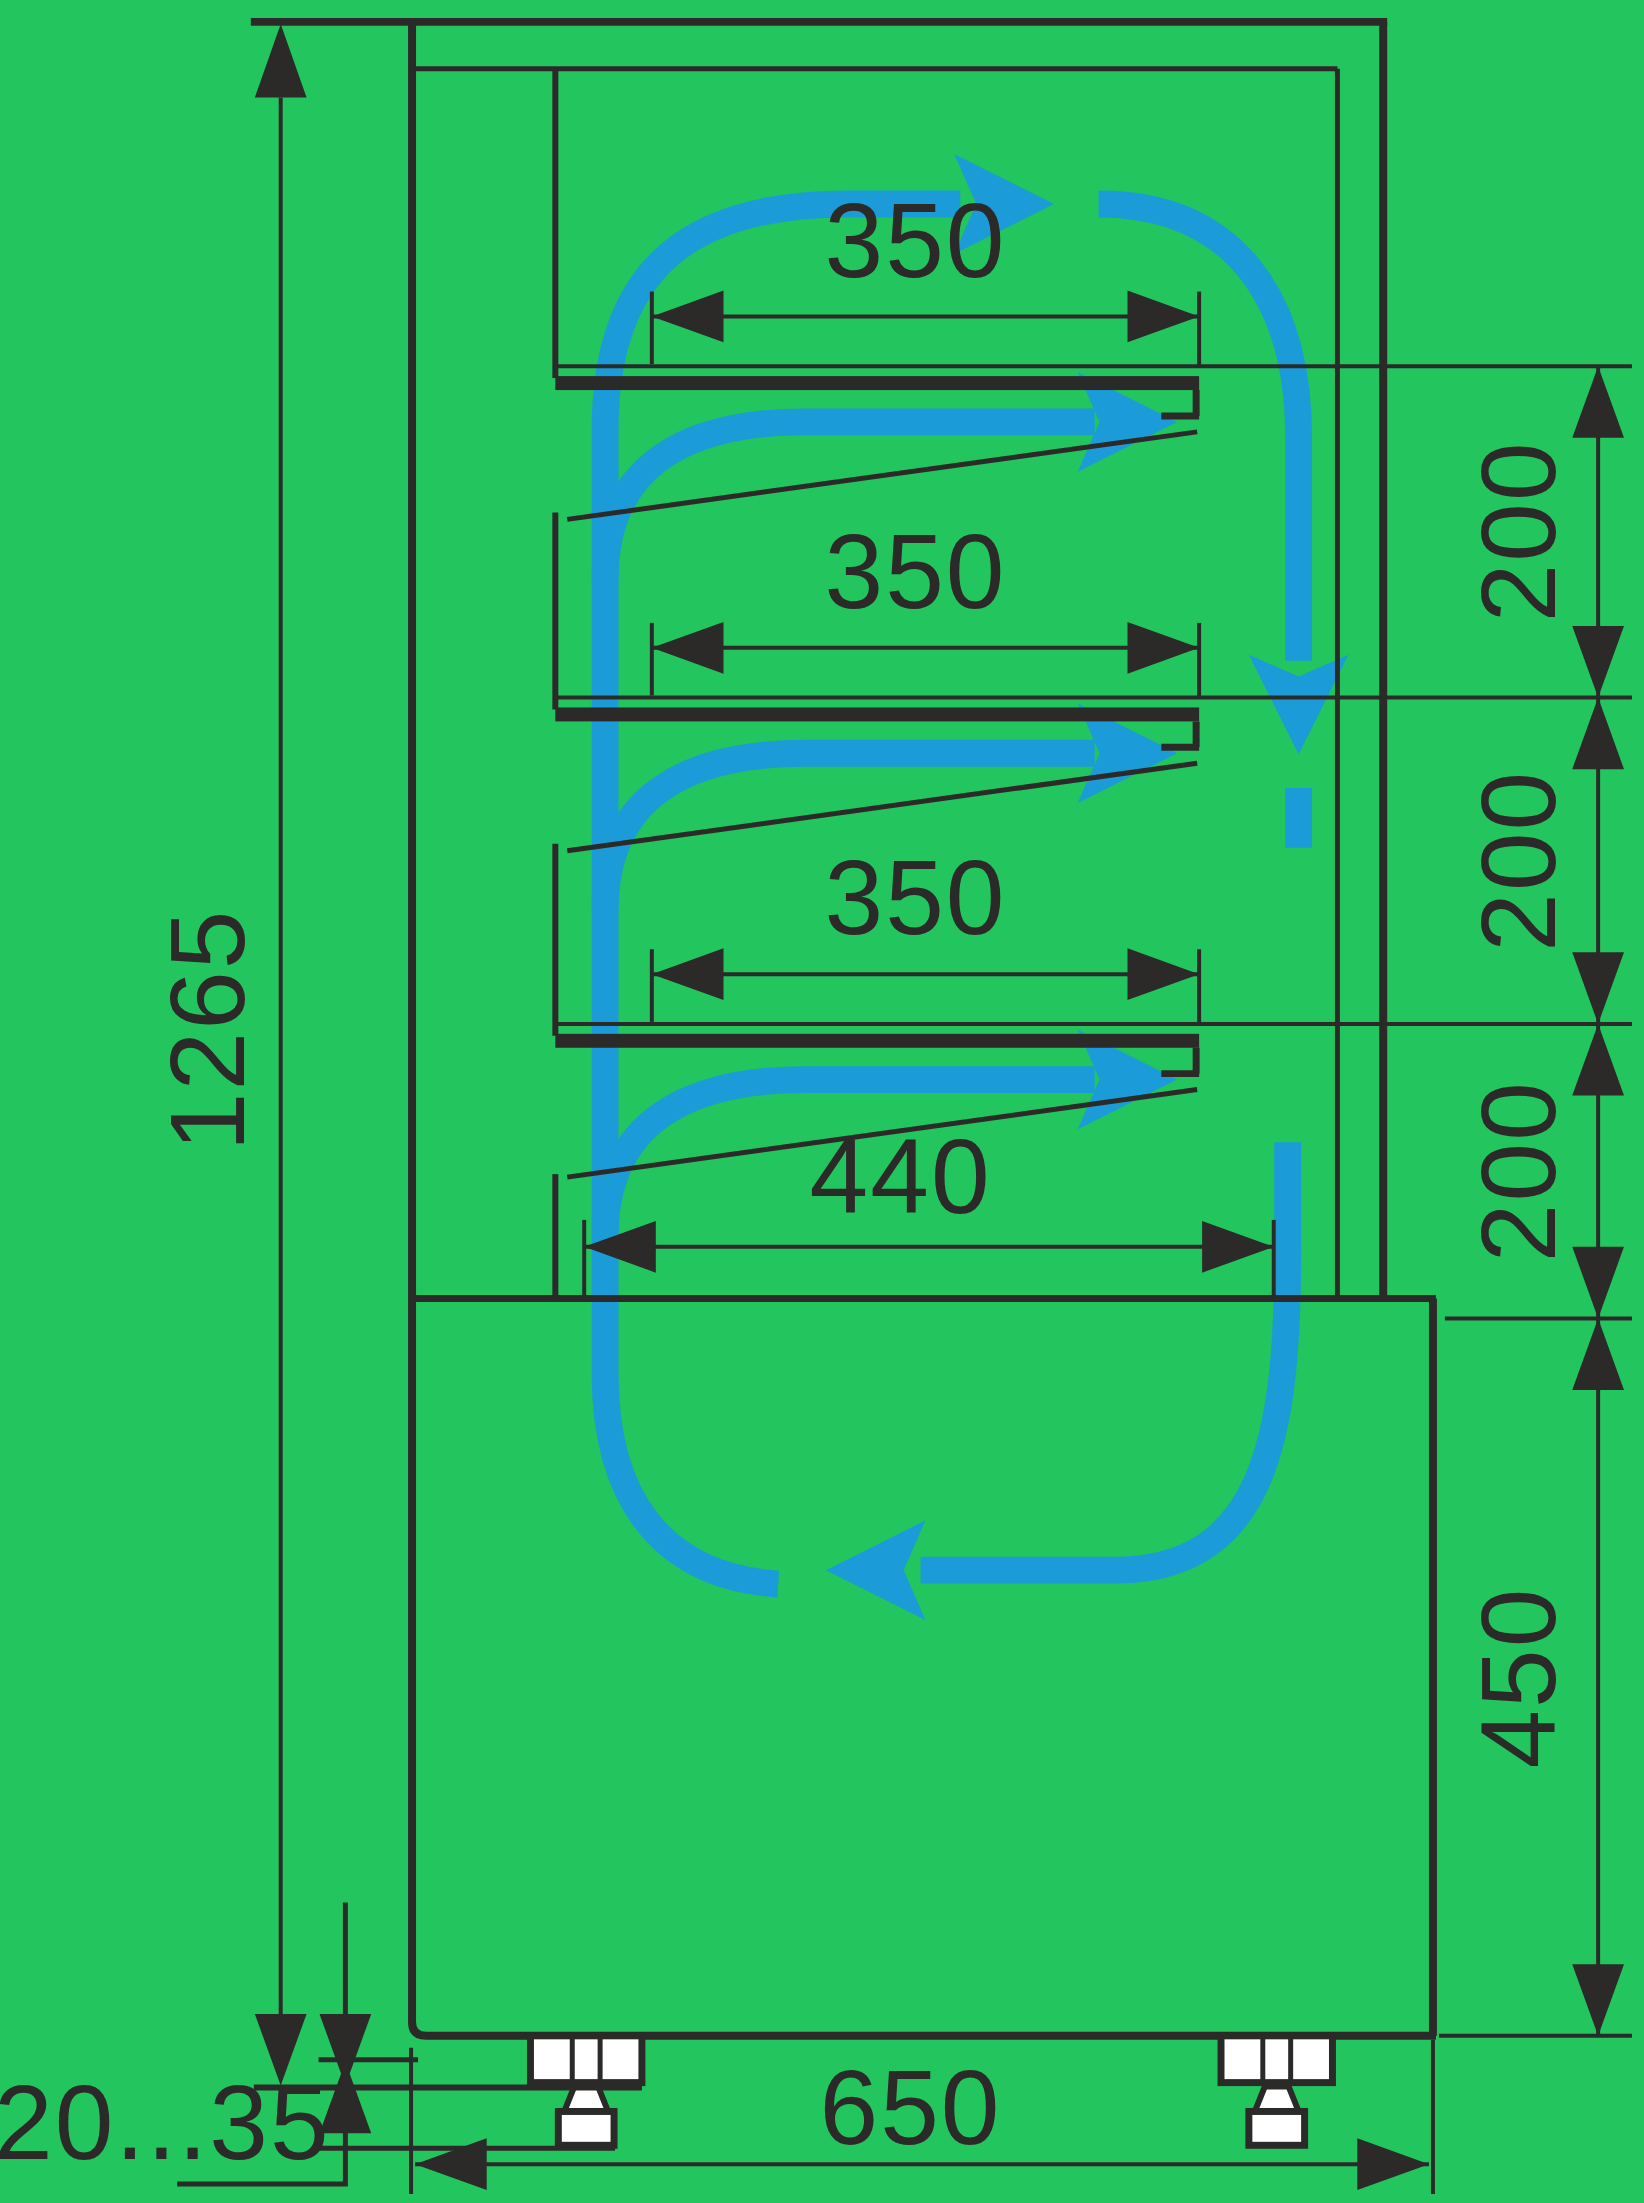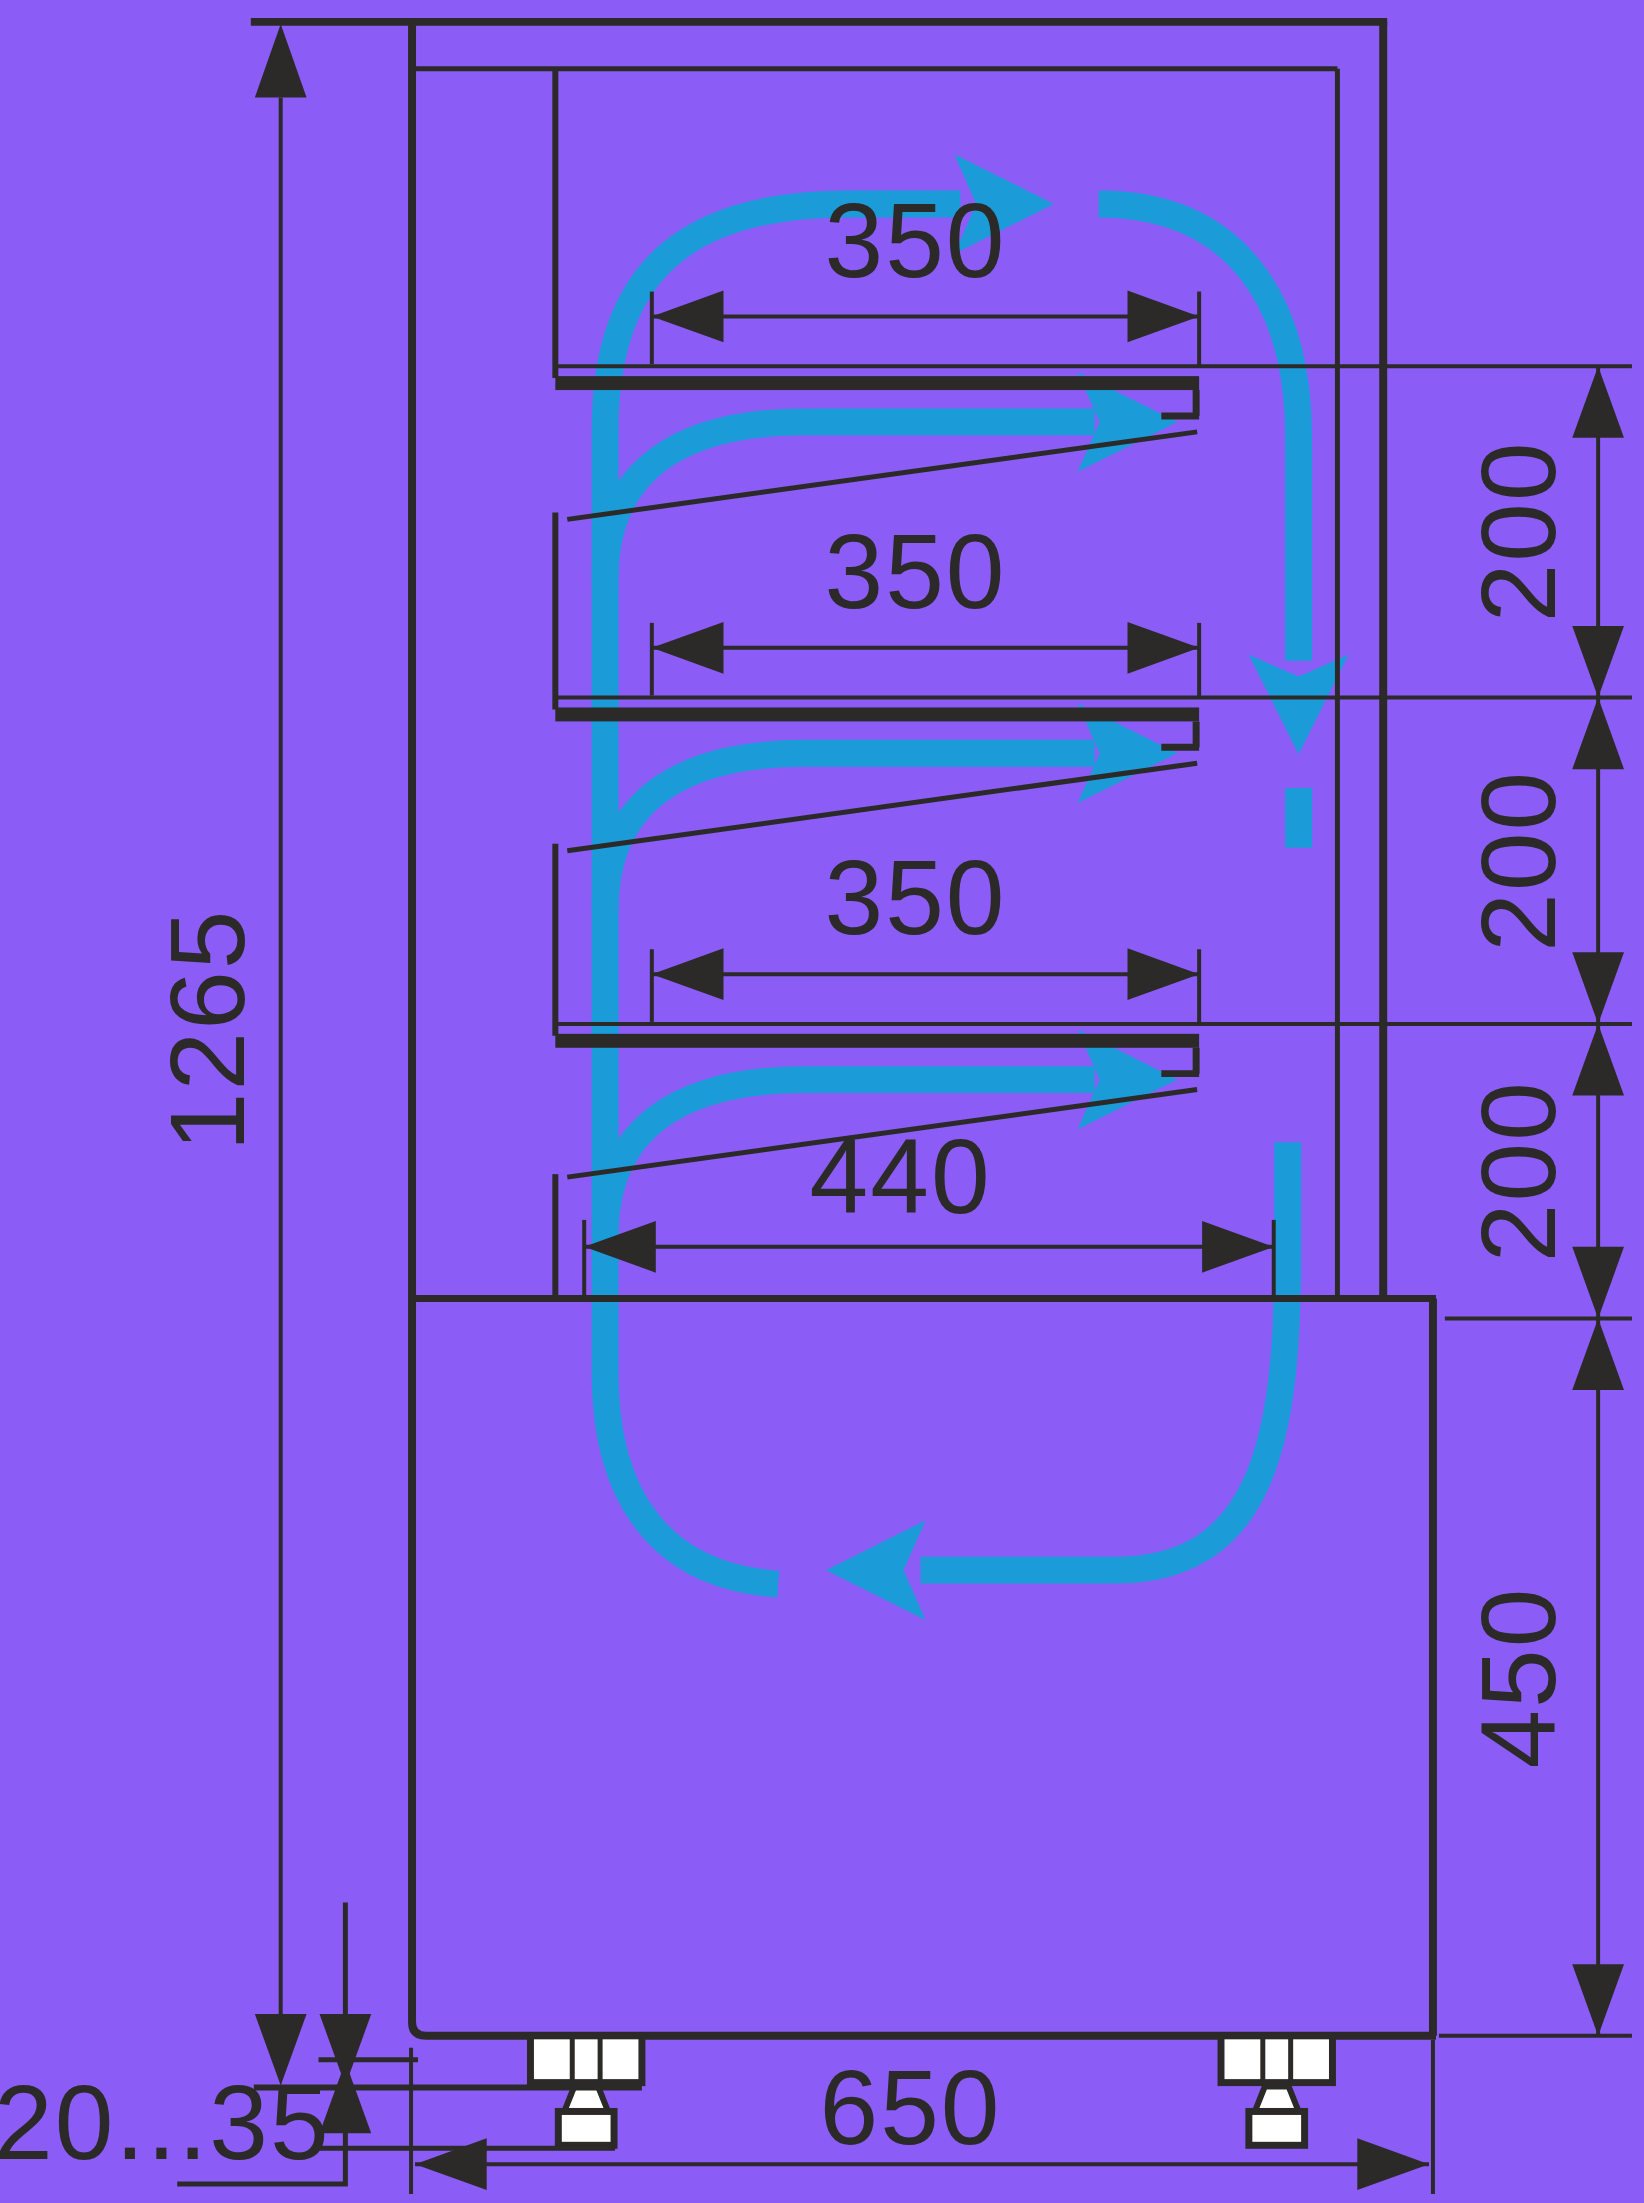--- a/index.html
+++ b/index.html
@@ -1,16 +1,16 @@
 <!DOCTYPE html>
 <html><head>
 <meta charset="utf-8">
 <style>
   html,body{margin:0;padding:0;background:#ffffff;}
-  .stage{width:1645px;height:2204px;position:relative;background:#8b5cf6;overflow:hidden;}
+  .stage{width:1645px;height:2204px;position:relative;background:#22c55e;overflow:hidden;}
   svg{display:block;}
   text{font-family:"Liberation Sans","DejaVu Sans",sans-serif;fill:#2b2a29;letter-spacing:2px;}
   .dim-label{font-size:106px;}
 </style>
 </head>
 <body>
 
 <div class="stage">
 <svg width="1645" height="2204" viewBox="0 0 1653 2215">
 

